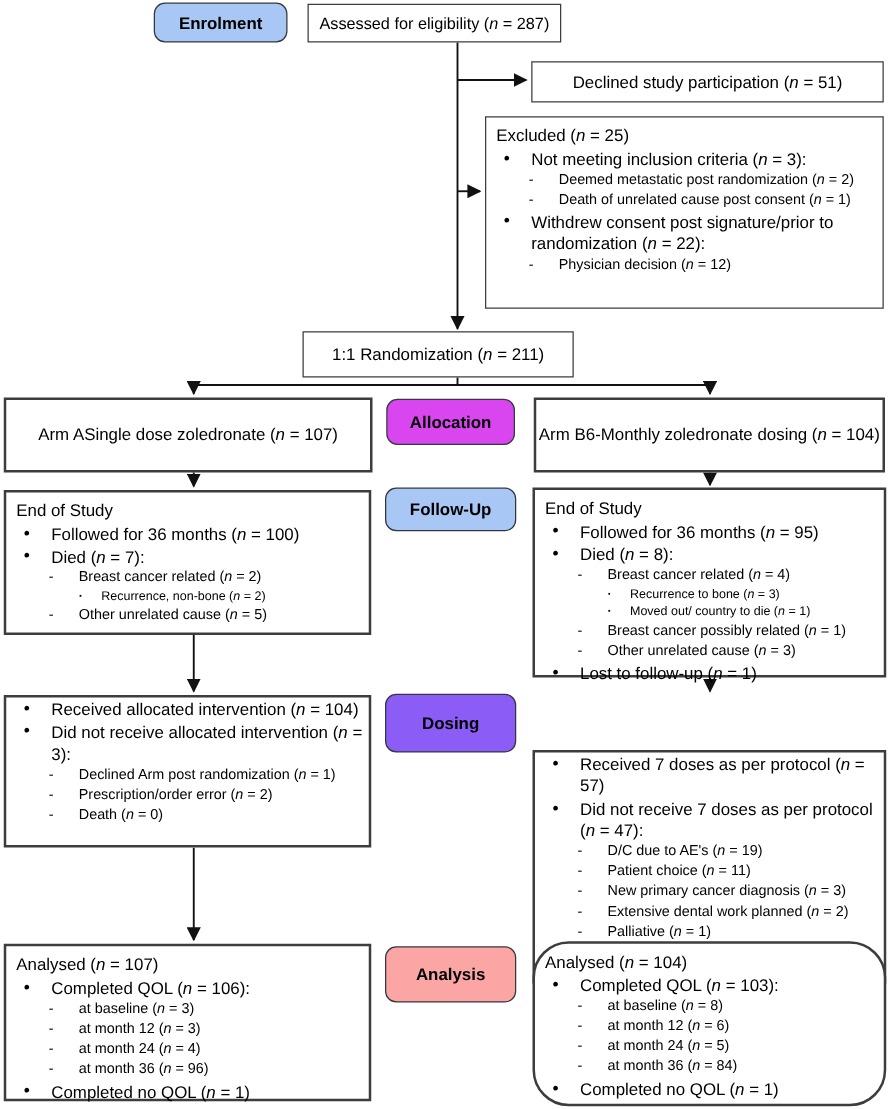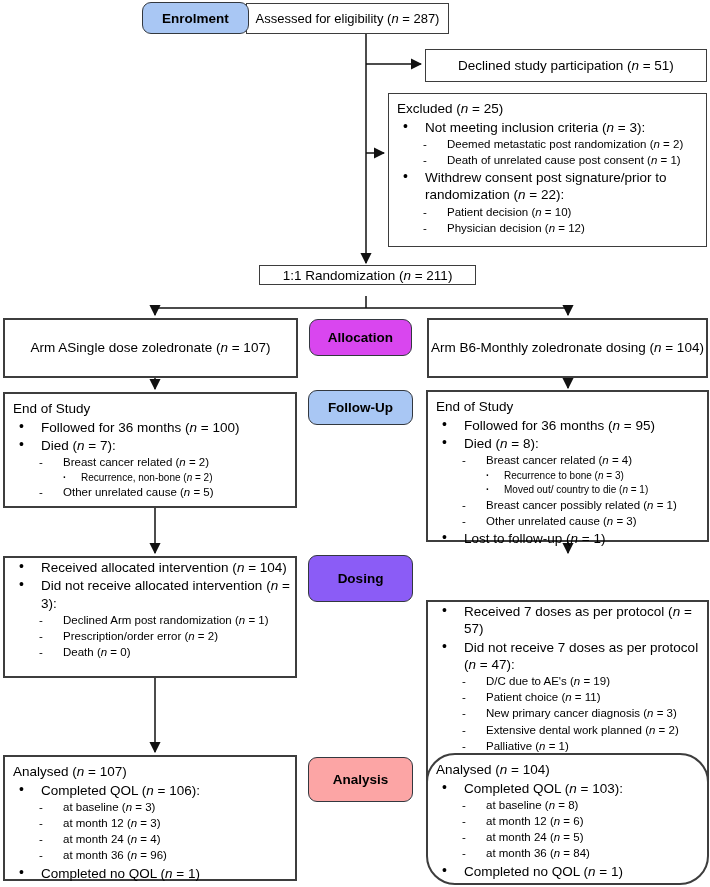--- a/index.html
+++ b/index.html
@@ -93,21 +93,21 @@
     <path class="ln" d="M155,308 V315" marker-end="url(#ah)"></path>
     <path class="ln" d="M568,308 V315" marker-end="url(#ah)"></path>
     <path class="ln" d="M155,377 V389" marker-end="url(#ah)"></path>
     <path class="ln" d="M568,377 V388" marker-end="url(#ah)"></path>
     <path class="ln" d="M155,508 V553" marker-end="url(#ah)"></path>
     <path class="ln" d="M568,542 V553" marker-end="url(#ah)"></path>
     <path class="ln" d="M155,678 V752" marker-end="url(#ah)"></path>
     <path class="ln" d="M568,743 V750" marker-end="url(#ah)"></path>
   </svg>
 
-  <div class="stage" style="left: 142px; top: 2px; width: 107px; height: 32px; background: rgb(169, 199, 244); border-color: rgb(51, 56, 63);">
+  <div class="stage" style="left: 123px; top: 2px; width: 107px; height: 32px; background: rgb(169, 199, 244); border-color: rgb(51, 56, 63);">
     <span>Enrolment</span>
   </div>
   <div class="stage" style="left: 309px; top: 319px; width: 103px; height: 37px; background: #d946ef; border-color: rgb(51, 56, 63);">
     <span>Allocation</span>
   </div>
   <div class="stage" style="left: 308px; top: 390px; width: 105px; height: 35px; background: rgb(169, 199, 244); border-color: rgb(51, 56, 63);">
     <span>Follow-Up</span>
   </div>
   <div class="stage" style="left: 308px; top: 555px; width: 105px; height: 47px; background: #8b5cf6; border-color: rgb(51, 56, 63);">
     <span>Dosing</span>
@@ -129,27 +129,26 @@
     <div class="list">
 
         <div class="li li-bullet"><span class="li-text">Not meeting inclusion criteria (<i>n</i> = 3):</span></div>
 
         <div class="li li-dash"><span class="li-text">Deemed metastatic post randomization (<i>n</i> = 2)</span></div>
 
         <div class="li li-dash"><span class="li-text">Death of unrelated cause post consent (<i>n</i> = 1)</span></div>
 
         <div class="li li-bullet"><span class="li-text">Withdrew consent post signature/prior to randomization (<i>n</i> = 22):</span></div>
 
-        <div class="li li-dash"><span class="li-text">Patient decision (<i>n</i> = 10)</span></div>
 
         <div class="li li-dash"><span class="li-text">Physician decision (<i>n</i> = 12)</span></div>
       </div>
   </div>
 
-  <div class="box center-box" style="left: 259px; top: 265px; width: 217px; height: 20px; font-size: 13.5px; border-color: rgb(61, 61, 61);">
+  <div class="box center-box" style="left: 242px; top: 265px; width: 217px; height: 37px; font-size: 13.5px; border-color: rgb(61, 61, 61);">
     <span>1:1 Randomization (<i>n</i> = 211)</span>
   </div>
 
   <div class="box big arm-box" style="left: 3px; top: 318px; width: 295px; height: 60px; border-color: rgb(61, 61, 61);">
     <div>Arm A</div>
     <div>Single dose zoledronate (<i>n</i> = 107)</div>
   </div>
   <div class="box big arm-box" style="left: 427px; top: 318px; width: 281px; height: 60px; border-color: rgb(61, 61, 61);">
     <div>Arm B</div>
     <div>6-Monthly zoledronate dosing (<i>n</i> = 104)</div>

